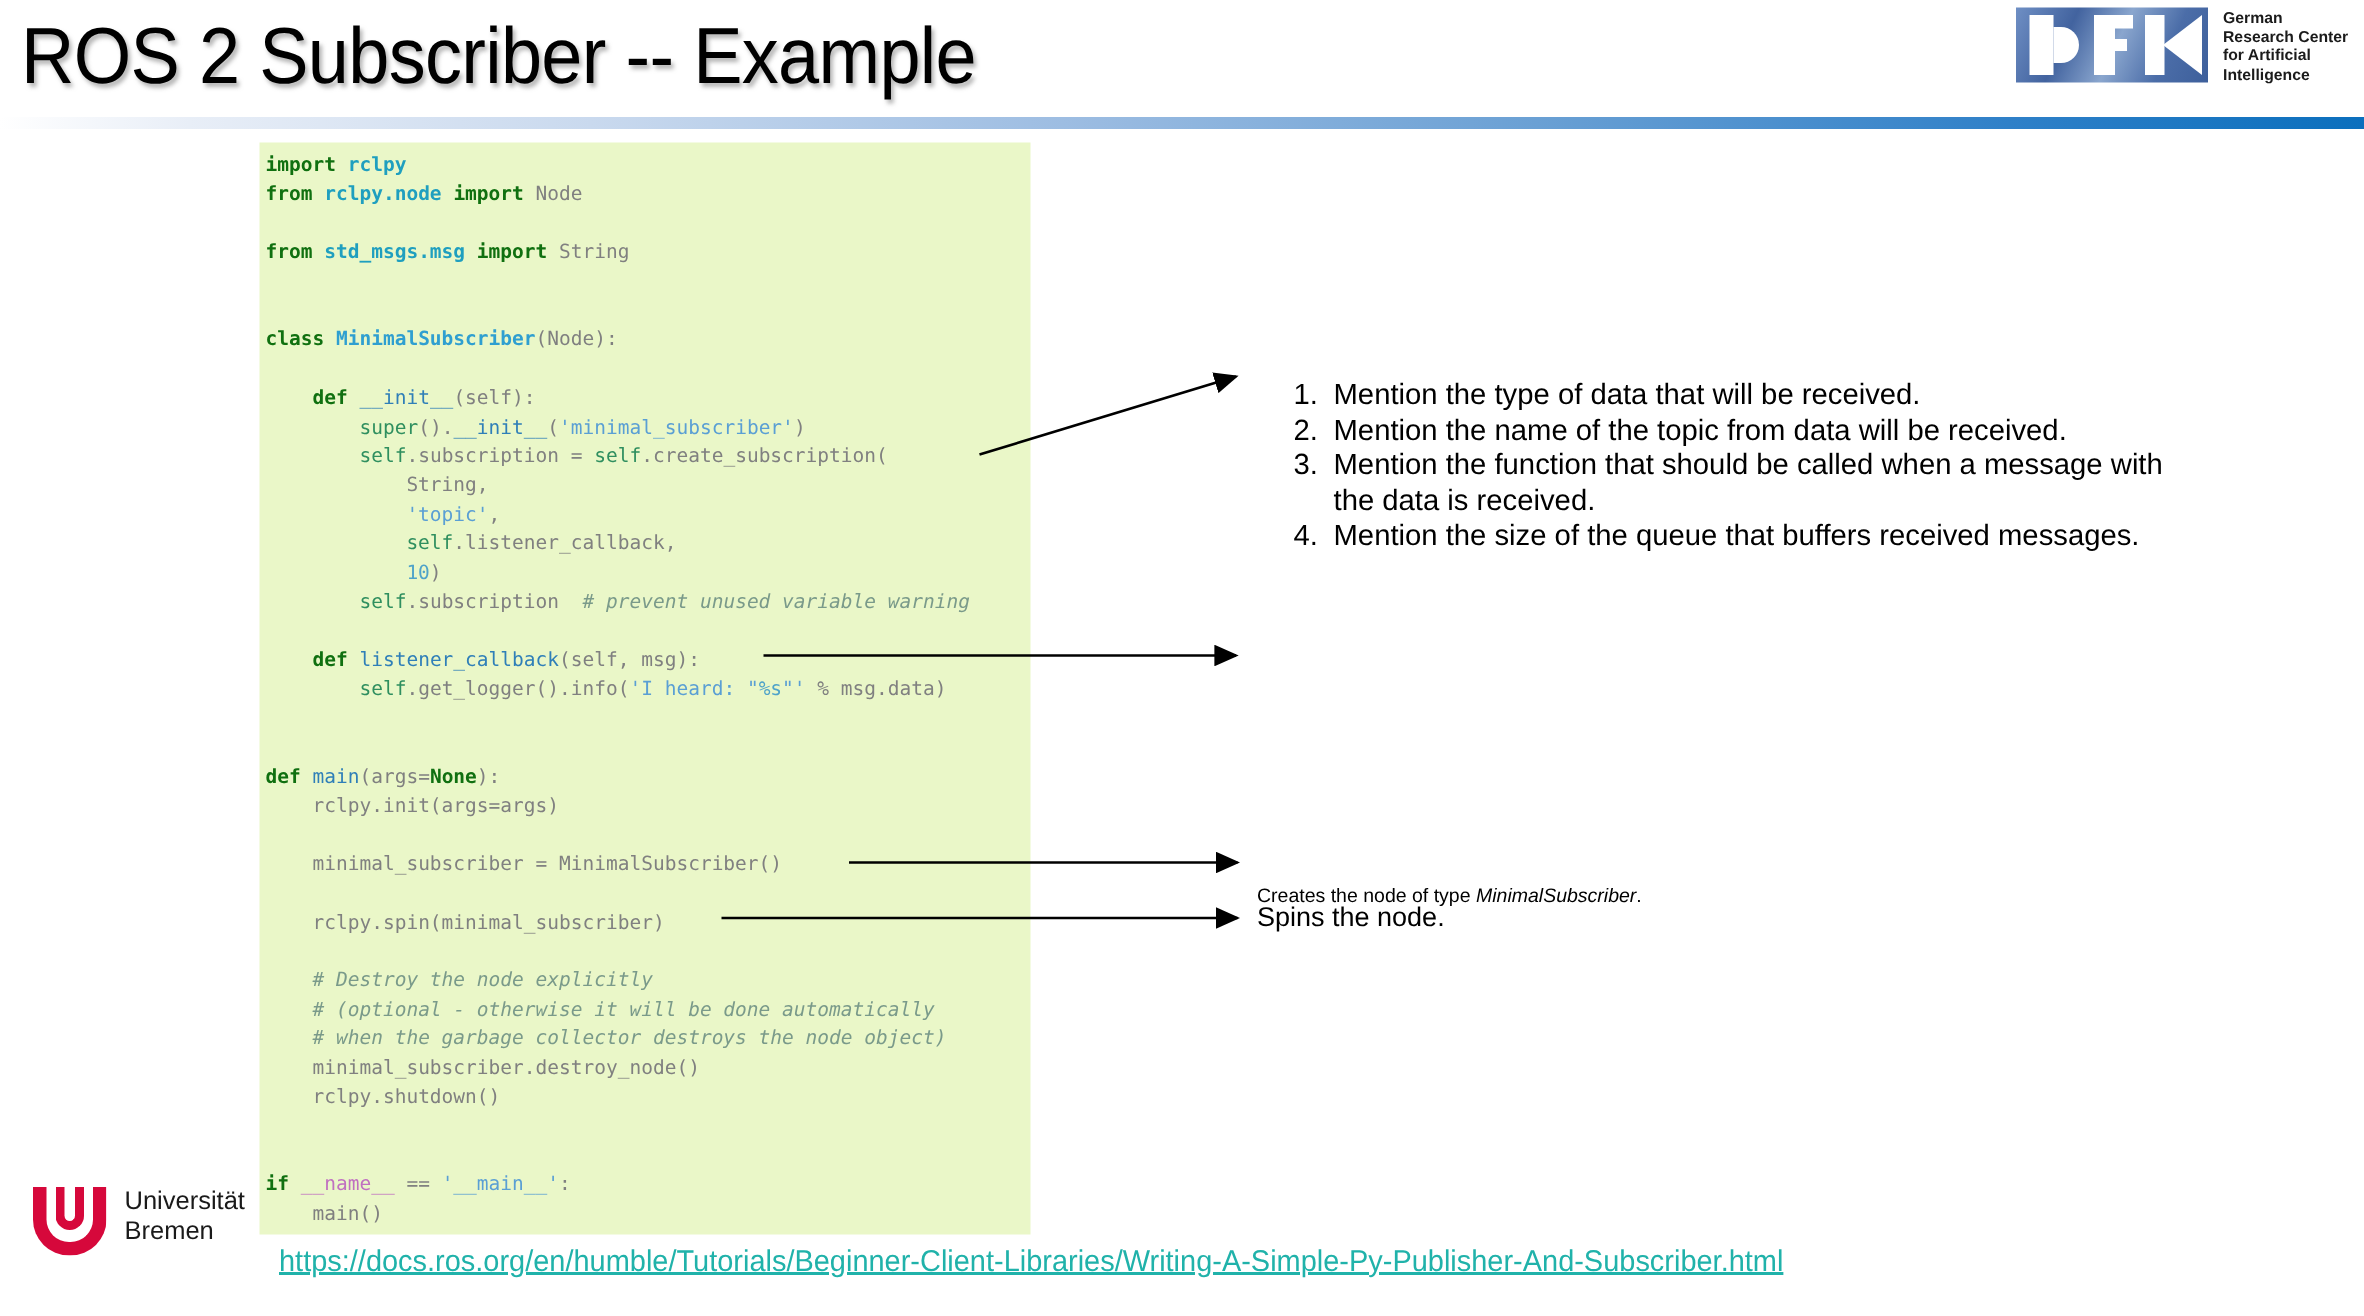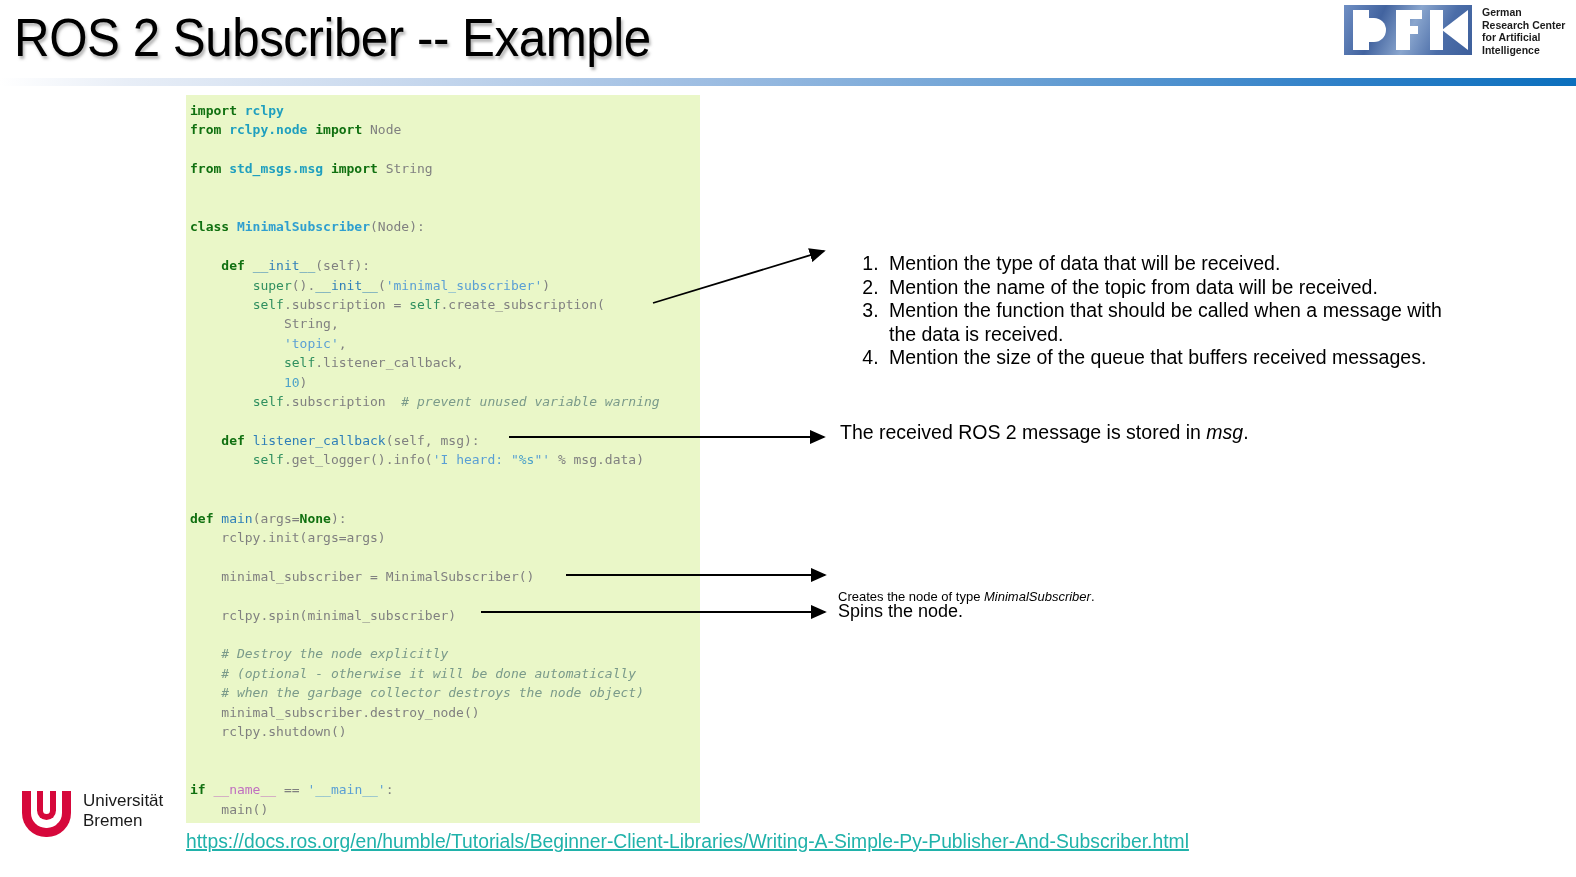--- a/index.html
+++ b/index.html
@@ -90,21 +90,21 @@
     line-height: 12.5px;
     font-weight: bold;
     color: #1b1b1b;
     white-space: pre-line;
     padding-top: 1px;
   }
 
   
   #code-block {
     position: absolute;
-    left: 186px;
+    left: 173px;
     top: 95px;
     width: 514px;
     height: 728px;
     background: #eaf7c8;
     font-family: "DejaVu Sans Mono", "Liberation Mono", monospace;
     font-size: 13px;
     line-height: 19.4px;
     white-space: pre;
     padding: 6px 0 0 4px;
     box-sizing: border-box;
@@ -312,21 +312,20 @@
 <div class="annotation" id="ann-subscriber">
   <ol>
     <li>Mention the type of data that will be received.</li>
     <li>Mention the name of the topic from data will be received.</li>
     <li>Mention the function that should  be called when a message with the data is received.</li>
     <li>Mention the size of the queue that buffers received messages.</li>
   </ol>
 </div>
 
 <div class="annotation" id="ann-msg">
-  <div><span>The received ROS 2 message is stored in </span><i>msg</i><span>.</span></div>
 </div>
 
 <div class="annotation" id="ann-node">
   <span>Creates the node of type </span><i>MinimalSubscriber</i><span>.</span>
 </div>
 
 <div class="annotation" id="ann-spin">Spins the node.</div>
 
 <div id="uni-bremen-logo">
   <div id="ub-mark">

